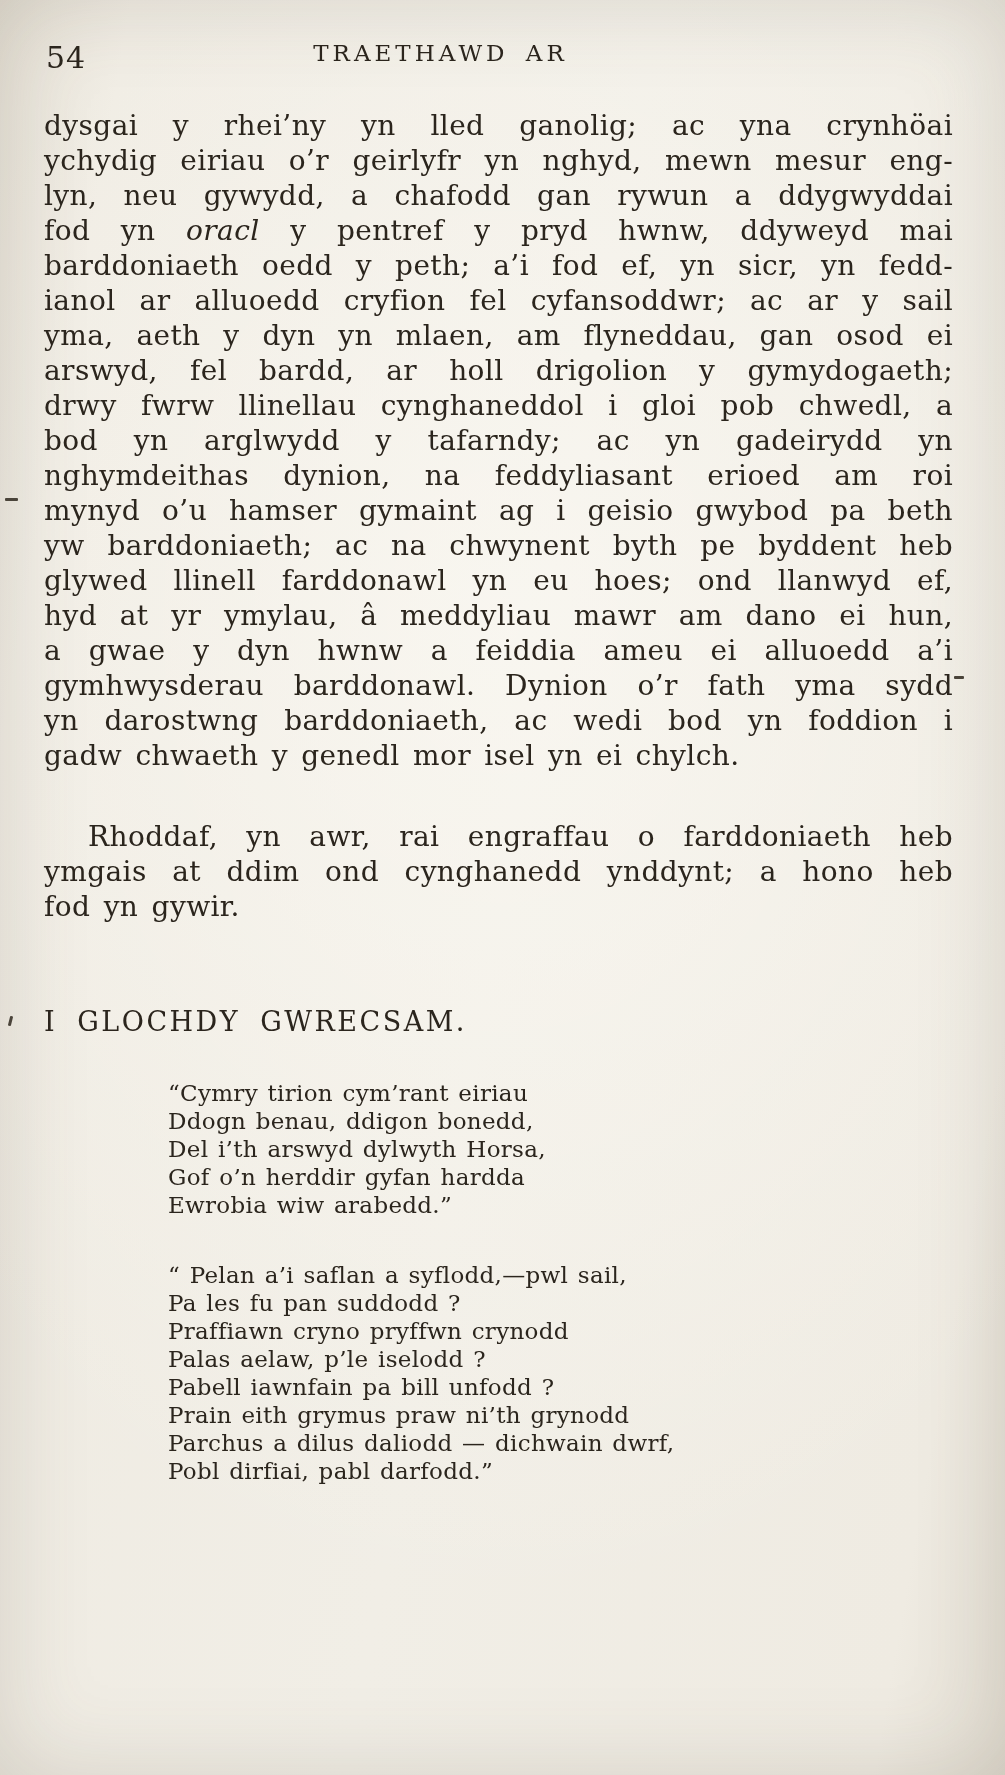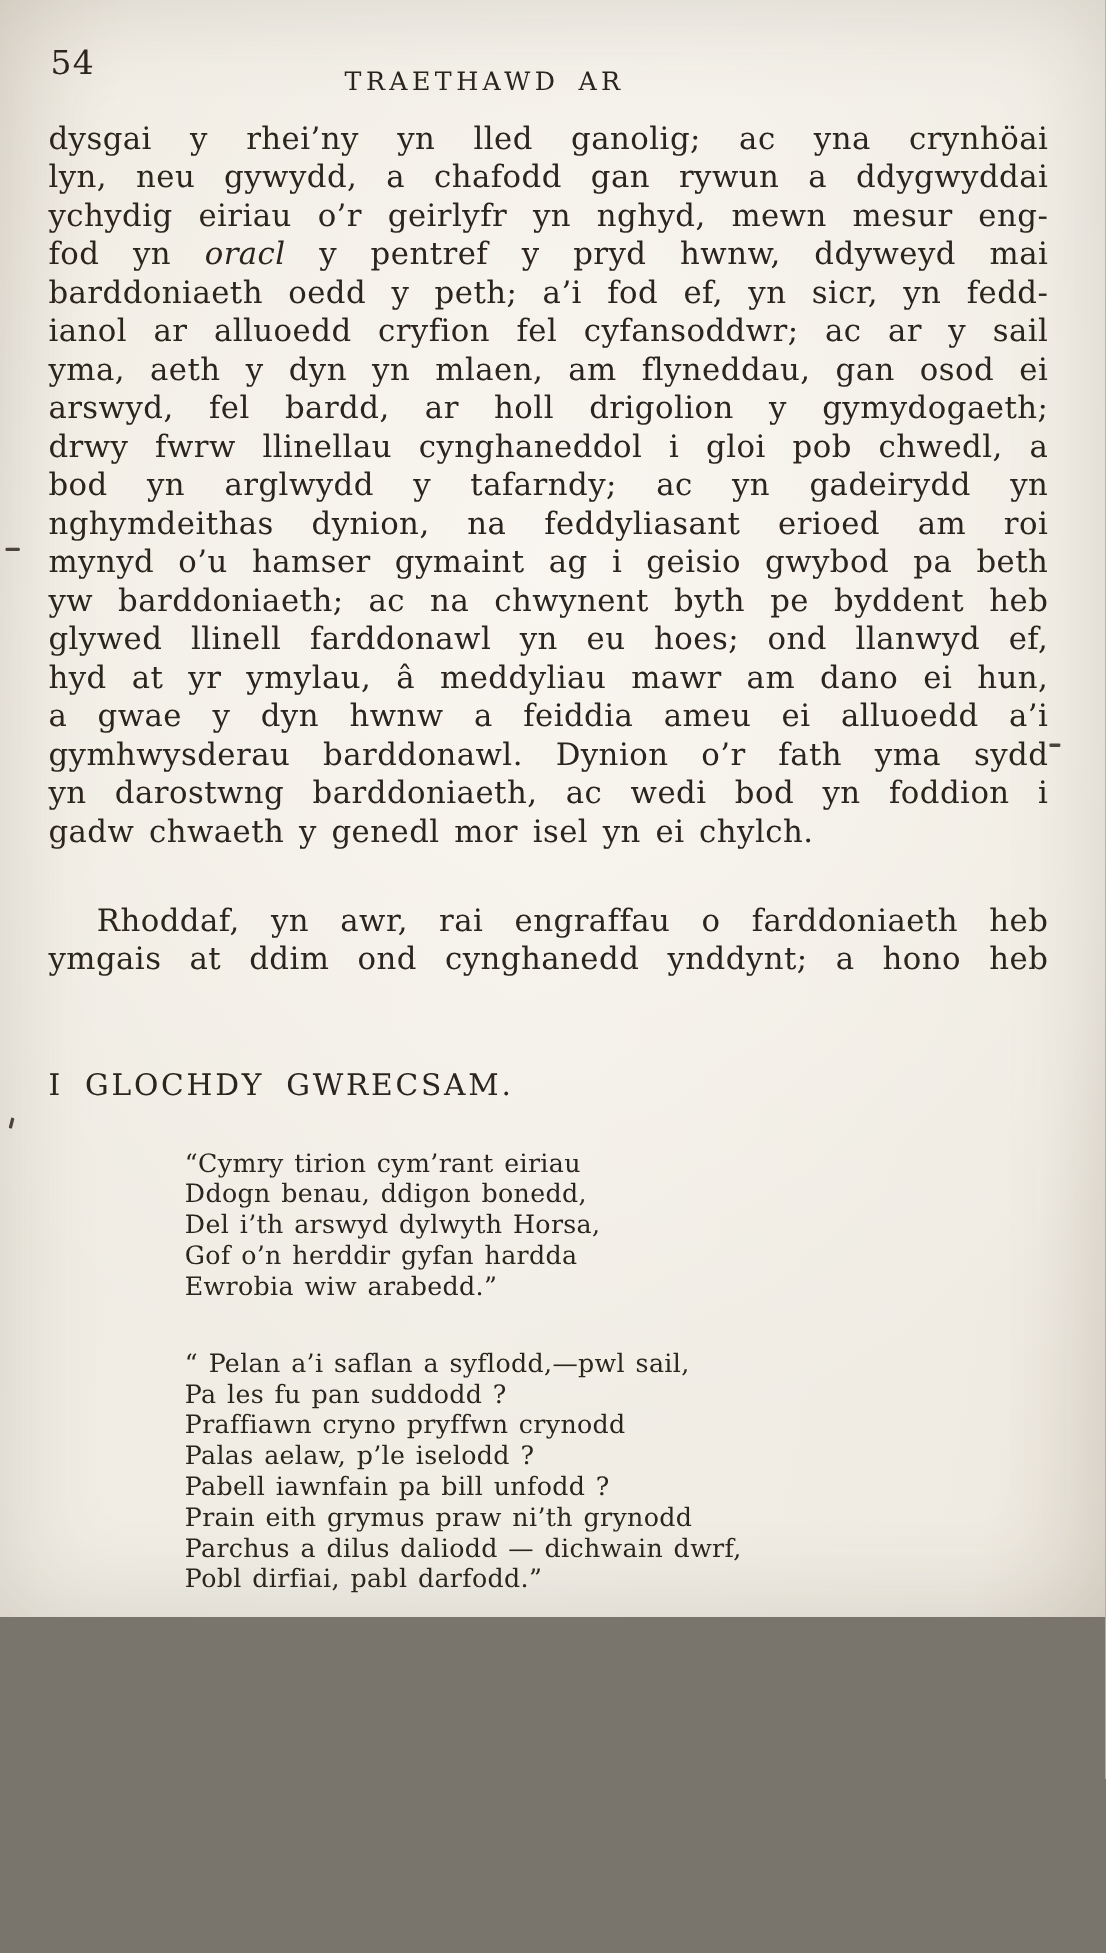--- a/index.html
+++ b/index.html
@@ -3,21 +3,21 @@
 <meta charset="utf-8">
 <style>
   html, body {
     margin: 0;
     padding: 0;
     background: #7a756c;
   }
   .page {
     position: relative;
     width: 1005px;
-    height: 1470px;
+    height: 1775px;
     margin: 0 auto;
     box-sizing: border-box;
     color: #2b251d;
     font-family: "DejaVu Serif", "Liberation Serif", serif;
     background:
       radial-gradient(ellipse 120% 90% at 50% 35%, rgba(255,253,248,0.55), rgba(255,253,248,0) 62%),
       linear-gradient(100deg, #e5e0d5 0%, #efebe2 10%, #f1eee6 50%, #efebe2 90%, #e4dfd4 100%);
     background-color: #efece4;
     box-shadow: inset 0 0 90px rgba(90, 80, 60, 0.18);
     overflow: hidden;
@@ -32,21 +32,21 @@
   .pagenum {
     position: absolute;
     left: 46px;
     top: 40px;
     font-size: 30px;
     letter-spacing: 1px;
   }
   .running-title {
     position: absolute;
     left: 50%;
-    top: 62px;
+    top: 40px;
     transform: translateX(-50%);
     margin-left: -62px;
     font-size: 23px;
     letter-spacing: 4px;
     word-spacing: 6px;
     white-space: nowrap;
   }
 
   
   .text-block {
@@ -110,22 +110,22 @@
 
   <header class="running-head">
     <span class="pagenum">54</span>
     <span class="running-title">TRAETHAWD AR</span>
   </header>
 
   <main class="text-block">
 
     <div class="para para1">
       <div class="jline">dysgai y rhei’ny yn lled ganolig; ac yna crynhöai</div>
+      <div class="jline">ychydig eiriau o’r geirlyfr yn nghyd, mewn mesur eng-</div>
       <div class="jline">lyn, neu gywydd, a chafodd gan rywun a ddygwyddai</div>
-      <div class="jline">ychydig eiriau o’r geirlyfr yn nghyd, mewn mesur eng-</div>
       <div class="jline"><span>fod yn </span><em class="it">oracl</em><span> y pentref y pryd hwnw, ddyweyd mai</span></div>
       <div class="jline">barddoniaeth oedd y peth; a’i fod ef, yn sicr, yn fedd-</div>
       <div class="jline">ianol ar alluoedd cryfion fel cyfansoddwr; ac ar y sail</div>
       <div class="jline">yma, aeth y dyn yn mlaen, am flyneddau, gan osod ei</div>
       <div class="jline">arswyd, fel bardd, ar holl drigolion y gymydogaeth;</div>
       <div class="jline">drwy fwrw llinellau cynghaneddol i gloi pob chwedl, a</div>
       <div class="jline">bod yn arglwydd y tafarndy; ac yn gadeirydd yn</div>
       <div class="jline">nghymdeithas dynion, na feddyliasant erioed am roi</div>
       <div class="jline">mynyd o’u hamser gymaint ag i geisio gwybod pa beth</div>
       <div class="jline">yw barddoniaeth; ac na chwynent byth pe byddent heb</div>
@@ -133,20 +133,21 @@
       <div class="jline">hyd at yr ymylau, â meddyliau mawr am dano ei hun,</div>
       <div class="jline">a gwae y dyn hwnw a feiddia ameu ei alluoedd a’i</div>
       <div class="jline">gymhwysderau barddonawl.  Dynion o’r fath yma sydd</div>
       <div class="jline">yn darostwng barddoniaeth, ac wedi bod yn foddion i</div>
       <div class="jline last">gadw chwaeth y genedl mor isel yn ei chylch.</div>
     </div>
 
     <div class="para para2">
       <div class="jline indent">Rhoddaf, yn awr, rai engraffau o farddoniaeth heb</div>
       <div class="jline">ymgais at ddim ond cynghanedd ynddynt; a hono heb</div>
+      <div class="jline last">fod yn gywir.</div>
     </div>
 
     <h2 class="section-heading">I GLOCHDY GWRECSAM.</h2>
 
     <div class="poem poem1">
       <div class="poem-line">“Cymry tirion cym’rant eiriau</div>
       <div class="poem-line">Ddogn benau, ddigon bonedd,</div>
       <div class="poem-line">Del i’th arswyd dylwyth Horsa,</div>
       <div class="poem-line">Gof o’n herddir gyfan hardda</div>
       <div class="poem-line">Ewrobia wiw arabedd.”</div>

